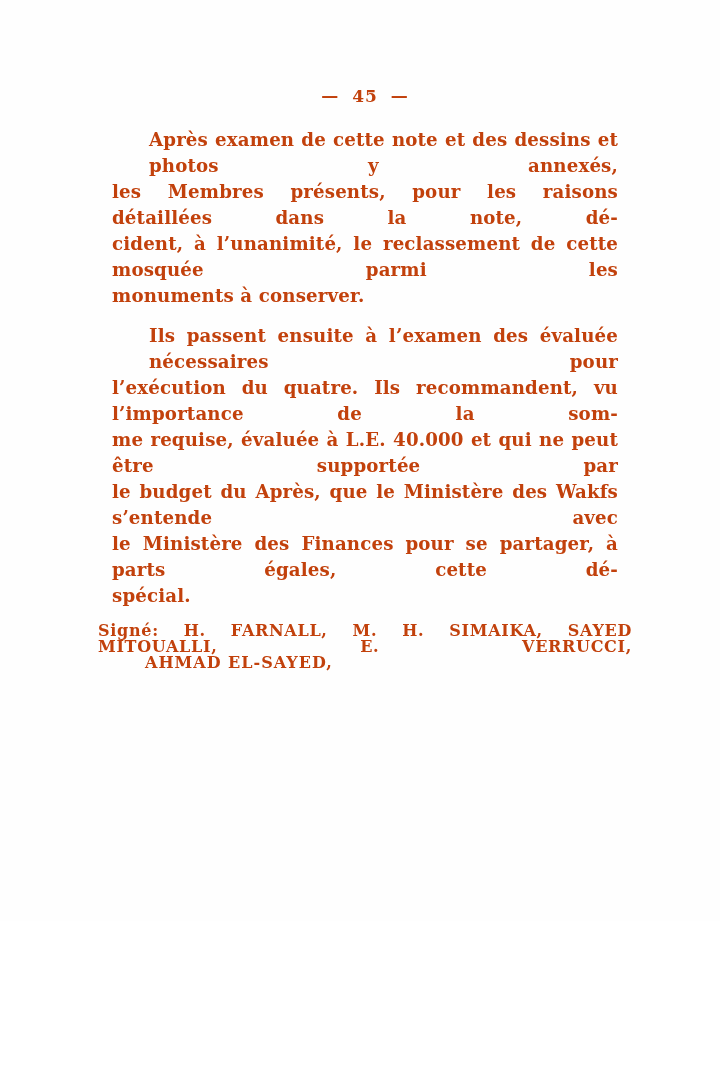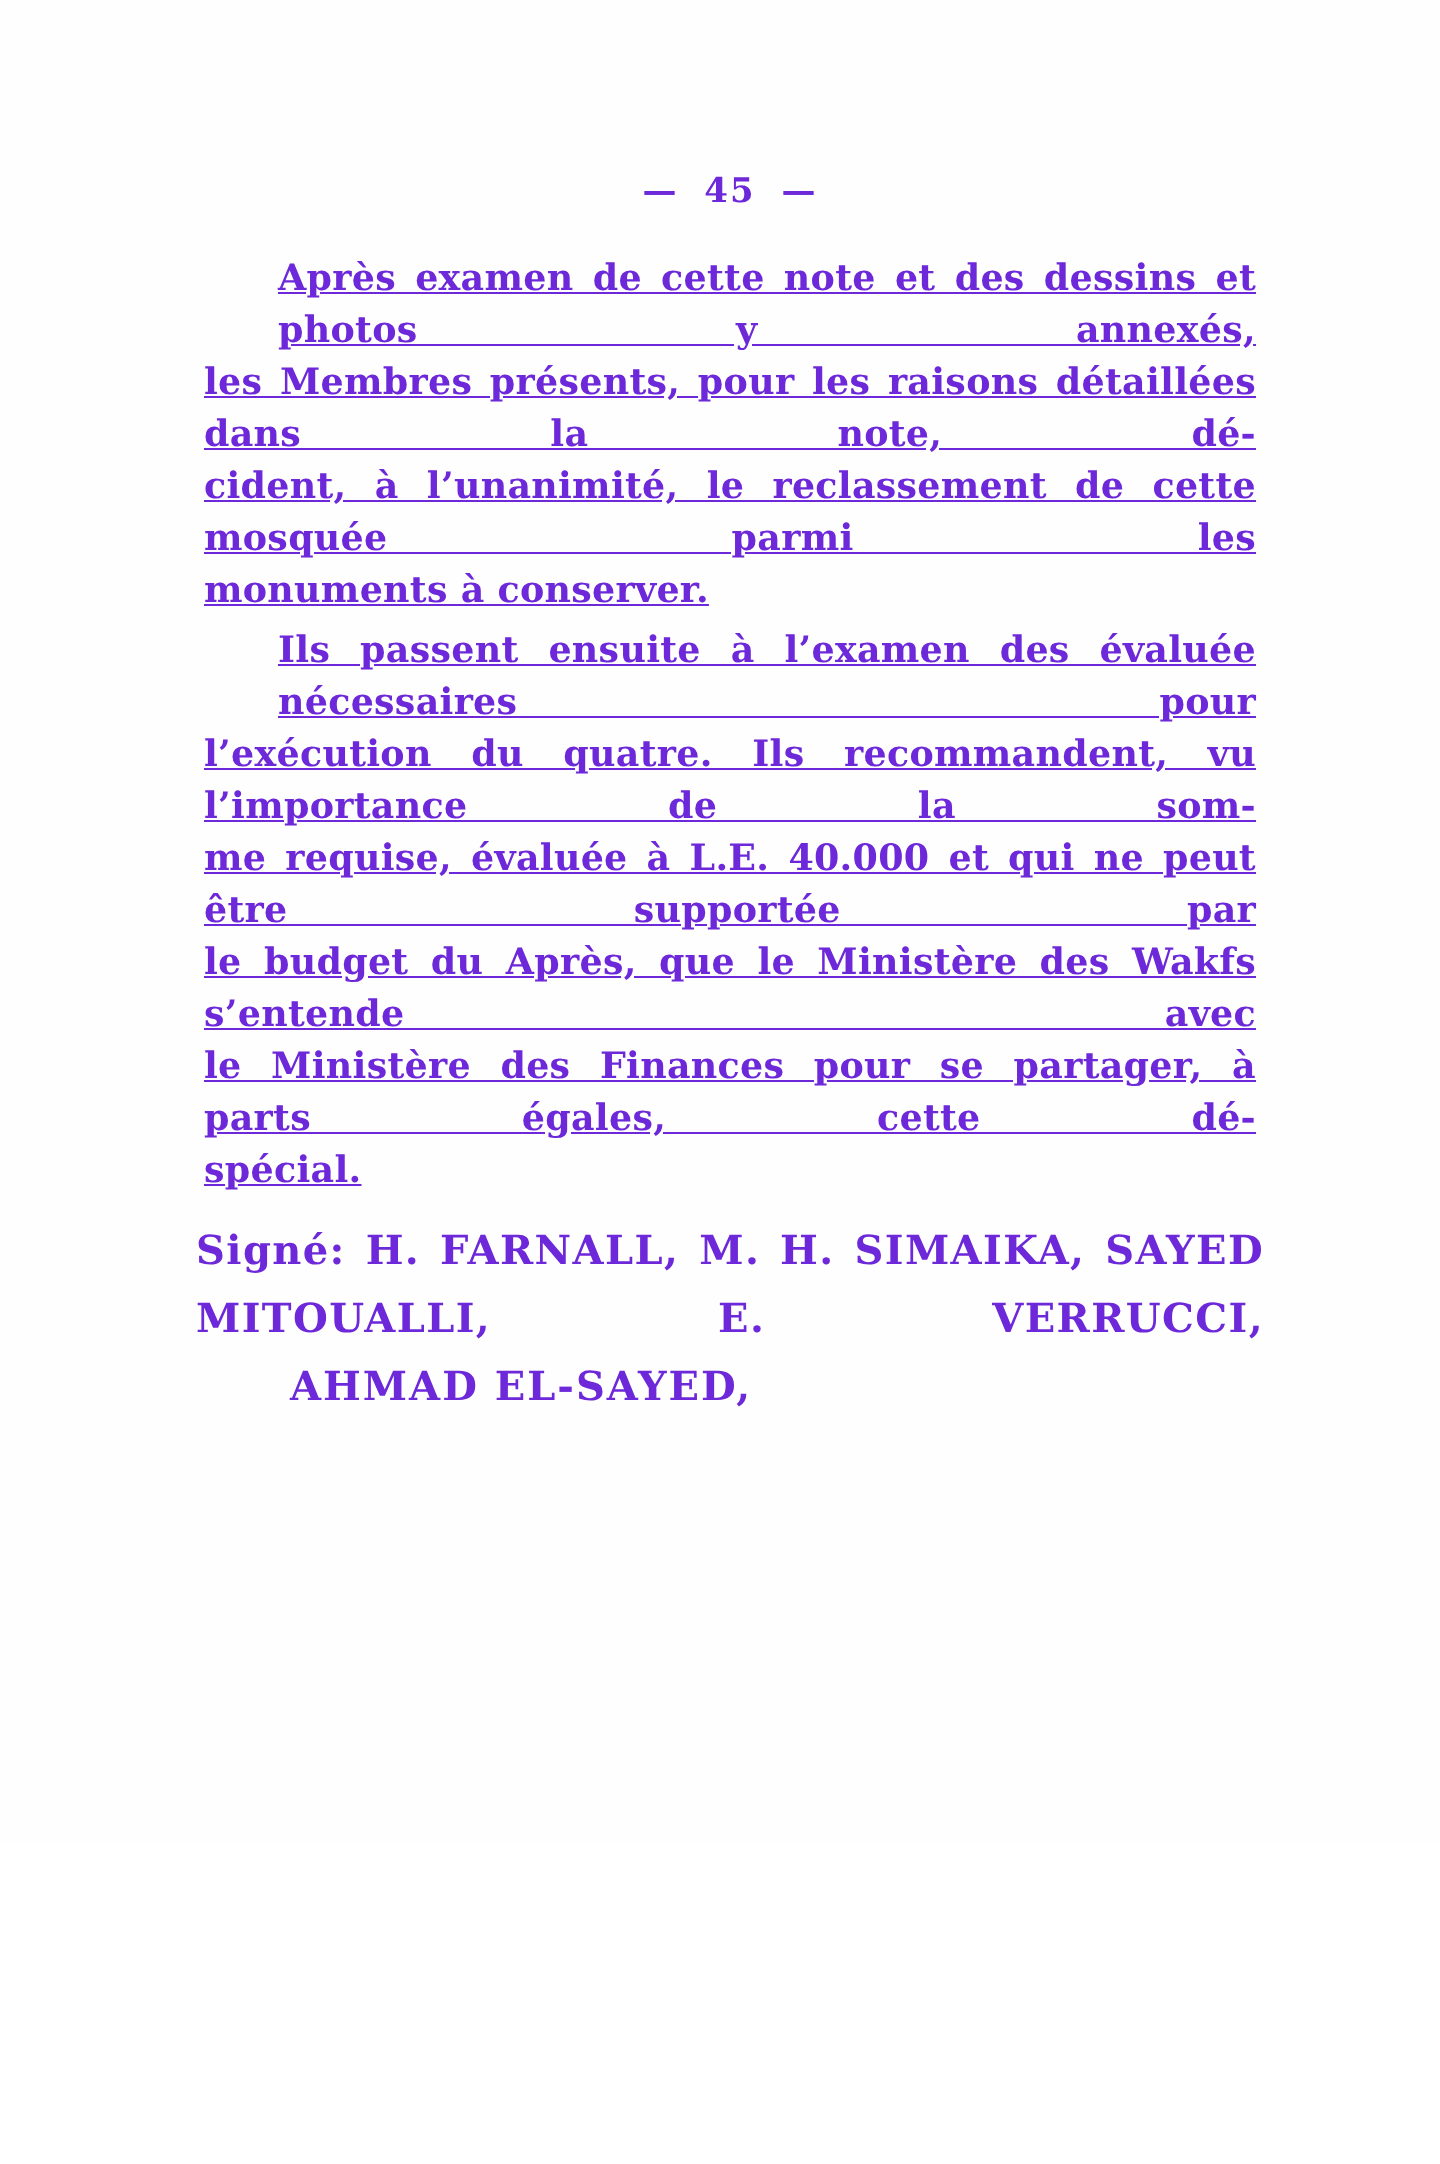--- a/index.html
+++ b/index.html
@@ -6,40 +6,39 @@
     margin: 0;
     padding: 0;
     background: #ffffff;
   }
   .page {
     position: relative;
     width: 720px;
     height: 921px;
     background: #fefefe;
     font-family: "DejaVu Serif", "Liberation Serif", serif;
-    color: #6d28d9;
+    color: #c2410c;
     overflow: hidden;
   }
   .text-block {
     position: absolute;
     left: 98px;
     top: 86px;
     width: 534px;
   }
   .page-number {
     text-align: center;
     font-weight: bold;
     font-size: 17px;
     letter-spacing: 1px;
     word-spacing: 6px;
     margin-bottom: 21px;
   }
   .paragraph {
-    margin: 4px;
-    text-decoration: underline;
+    margin: 14px;
   }
   .body-line {
     font-size: 18.2px;
     font-weight: bold;
     line-height: 26px;
     white-space: normal;
     text-align: justify;
     text-align-last: justify;
     letter-spacing: 0.15px;
   }
@@ -48,22 +47,22 @@
   }
   .body-line.lastline {
     text-align: center;
     text-align-last: left;
   }
   .signature {
     margin-top: 9px;
   }
   .sig-line {
     font-weight: bold;
-    font-size: 20px;
-    line-height: 34px;
+    font-size: 16px;
+    line-height: 16px;
     letter-spacing: 0.7px;
   }
   .sig-line.first {
     text-align: justify;
     text-align-last: justify;
   }
   .sig-line.second {
     padding-left: 47px;
     letter-spacing: 1px;
   }

